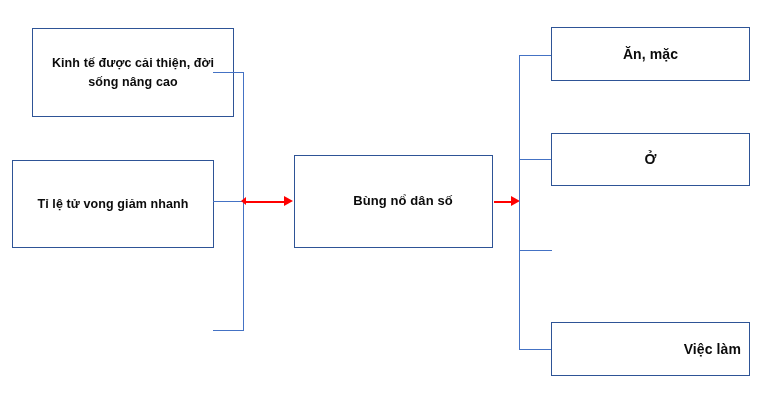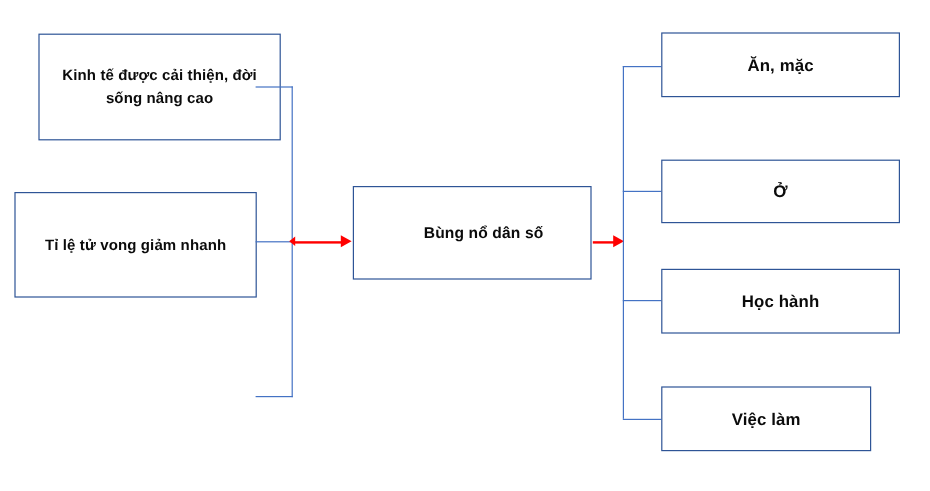--- a/index.html
+++ b/index.html
@@ -90,42 +90,39 @@
   <div class="hline" style="left:213px; top:72px;  width:31px;"></div>
   <div class="hline" style="left:213px; top:201px; width:31px;"></div>
   <div class="hline" style="left:213px; top:330px; width:31px;"></div>
 
   <div class="vline" style="left:243px; top:72px; height:259px;"></div>
 
   <div class="arrow-tail" style="left:241px; top:197px;"></div>
   <div class="arrow-line" style="left:244px; top:201px; width:42px;"></div>
   <div class="arrow-head" style="left:284px; top:196px;"></div>
 
-  <div class="node center" style="left:294px; top:155px; width:199px; height:78px;padding-left:27px;">
+  <div class="node center" style="left:294px; top:155px; width:199px; height:93px;padding-left:27px;">
     <span class="label">Bùng nổ dân số</span>
   </div>
 
   <div class="arrow-line" style="left:494px; top:201px; width:20px;"></div>
   <div class="arrow-head" style="left:511px; top:196px;"></div>
 
   <div class="vline" style="left:519px; top:55px; height:294px;"></div>
   <div class="hline" style="left:519px; top:55px;  width:33px;"></div>
   <div class="hline" style="left:519px; top:159px; width:33px;"></div>
   <div class="hline" style="left:519px; top:250px; width:33px;"></div>
   <div class="hline" style="left:519px; top:349px; width:33px;"></div>
 
   <div class="node out" style="left:551px; top:27px; width:199px; height:54px;">
     <span class="label">Ăn, mặc</span>
   </div>
 
   <div class="node out" style="left:551px; top:133px; width:199px; height:53px;">
     <span class="label">Ở</span>
   </div>
 
-  <div class="node out" style="left:551px; top:224px; width:199px; height:54px;">
-    <span class="label">Học hành</span>
-  </div>
 
-  <div class="node out" style="left:551px; top:322px; width:175px; height:54px;">
+  <div class="node out" style="left:551px; top:322px; width:199px; height:54px;justify-content:flex-end;">
     <span class="label">Việc làm</span>
   </div>
 
 </div>
 
 </body></html>

